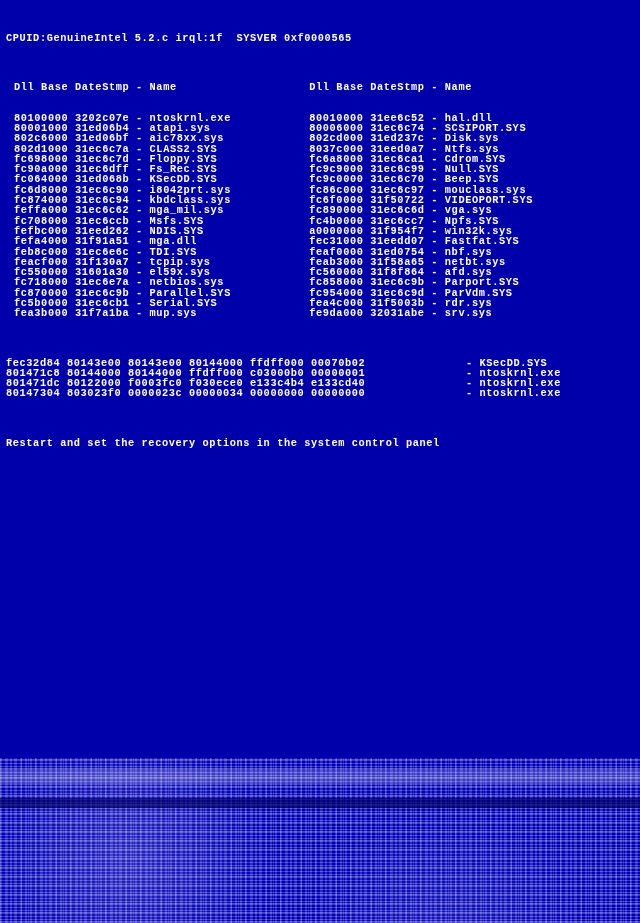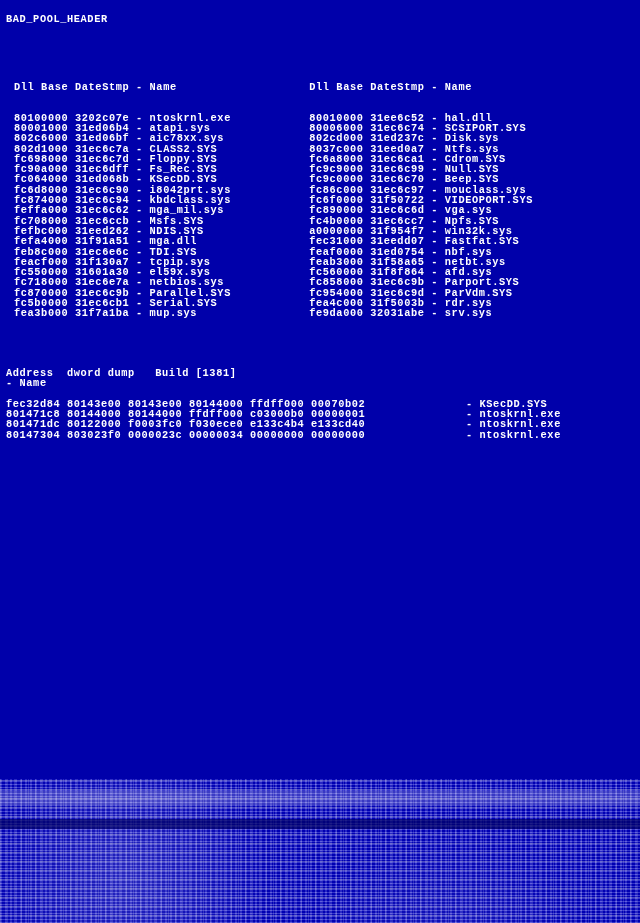--- a/index.html
+++ b/index.html
@@ -80,39 +80,36 @@
   .band.b1 { top: 12px; }
   .darkband {
     position:absolute; left:0; width:640px; height:10px; background: rgba(0,0,100,0.7);
   }
   .darkband.d1 { top: 40px; }
 </style>
 </head>
 <body>
 
 <div id="screen">
-<span class="row">BAD_POOL_HEADER</span>
 <div class="blank"></div>
+<span class="row">CPUID:GenuineIntel 5.2.c irql:1f  SYSVER 0xf0000565</span>
 <div class="blank"></div>
 
 <div class="cols">
 <span class="colL">Dll Base DateStmp - Name</span>
 <span class="colR">Dll Base DateStmp - Name</span>
 </div>
 
 <div id="dll-body"><div class="cols"><span class="colL">80100000 3202c07e - ntoskrnl.exe</span><span class="colR">80010000 31ee6c52 - hal.dll</span></div><div class="cols"><span class="colL">80001000 31ed06b4 - atapi.sys</span><span class="colR">80006000 31ec6c74 - SCSIPORT.SYS</span></div><div class="cols"><span class="colL">802c6000 31ed06bf - aic78xx.sys</span><span class="colR">802cd000 31ed237c - Disk.sys</span></div><div class="cols"><span class="colL">802d1000 31ec6c7a - CLASS2.SYS</span><span class="colR">8037c000 31eed0a7 - Ntfs.sys</span></div><div class="cols"><span class="colL">fc698000 31ec6c7d - Floppy.SYS</span><span class="colR">fc6a8000 31ec6ca1 - Cdrom.SYS</span></div><div class="cols"><span class="colL">fc90a000 31ec6dff - Fs_Rec.SYS</span><span class="colR">fc9c9000 31ec6c99 - Null.SYS</span></div><div class="cols"><span class="colL">fc064000 31ed068b - KSecDD.SYS</span><span class="colR">fc9c0000 31ec6c70 - Beep.SYS</span></div><div class="cols"><span class="colL">fc6d8000 31ec6c90 - i8042prt.sys</span><span class="colR">fc86c000 31ec6c97 - mouclass.sys</span></div><div class="cols"><span class="colL">fc874000 31ec6c94 - kbdclass.sys</span><span class="colR">fc6f0000 31f50722 - VIDEOPORT.SYS</span></div><div class="cols"><span class="colL">feffa000 31ec6c62 - mga_mil.sys</span><span class="colR">fc890000 31ec6c6d - vga.sys</span></div><div class="cols"><span class="colL">fc708000 31ec6ccb - Msfs.SYS</span><span class="colR">fc4b0000 31ec6cc7 - Npfs.SYS</span></div><div class="cols"><span class="colL">fefbc000 31eed262 - NDIS.SYS</span><span class="colR">a0000000 31f954f7 - win32k.sys</span></div><div class="cols"><span class="colL">fefa4000 31f91a51 - mga.dll</span><span class="colR">fec31000 31eedd07 - Fastfat.SYS</span></div><div class="cols"><span class="colL">feb8c000 31ec6e6c - TDI.SYS</span><span class="colR">feaf0000 31ed0754 - nbf.sys</span></div><div class="cols"><span class="colL">feacf000 31f130a7 - tcpip.sys</span><span class="colR">feab3000 31f58a65 - netbt.sys</span></div><div class="cols"><span class="colL">fc550000 31601a30 - el59x.sys</span><span class="colR">fc560000 31f8f864 - afd.sys</span></div><div class="cols"><span class="colL">fc718000 31ec6e7a - netbios.sys</span><span class="colR">fc858000 31ec6c9b - Parport.SYS</span></div><div class="cols"><span class="colL">fc870000 31ec6c9b - Parallel.SYS</span><span class="colR">fc954000 31ec6c9d - ParVdm.SYS</span></div><div class="cols"><span class="colL">fc5b0000 31ec6cb1 - Serial.SYS</span><span class="colR">fea4c000 31f5003b - rdr.sys</span></div><div class="cols"><span class="colL">fea3b000 31f7a1ba - mup.sys</span><span class="colR">fe9da000 32031abe - srv.sys</span></div></div>
 
 <div class="blank"></div>
-<div class="dump">
-<span class="dumpL">Address  dword dump   Build [1381]</span>
-<span class="dumpR">- Name</span>
-</div>
 <div id="addr-body"><div class="dump"><span class="dumpL">fec32d84 80143e00 80143e00 80144000 ffdff000 00070b02</span><span class="dumpR">- KSecDD.SYS</span></div><div class="dump"><span class="dumpL">801471c8 80144000 80144000 ffdff000 c03000b0 00000001</span><span class="dumpR">- ntoskrnl.exe</span></div><div class="dump"><span class="dumpL">801471dc 80122000 f0003fc0 f030ece0 e133c4b4 e133cd40</span><span class="dumpR">- ntoskrnl.exe</span></div><div class="dump"><span class="dumpL">80147304 803023f0 0000023c 00000034 00000000 00000000</span><span class="dumpR">- ntoskrnl.exe</span></div></div>
 
 <div class="blank"></div>
+<span class="row">Restart and set the recovery options in the system control panel</span>
 </div>
 
 <div id="corruption">
   <div class="noise"></div>
   <div class="noise2"></div>
   <div class="band b1"></div>
 
   <div class="darkband d1"></div>
 
 </div>

